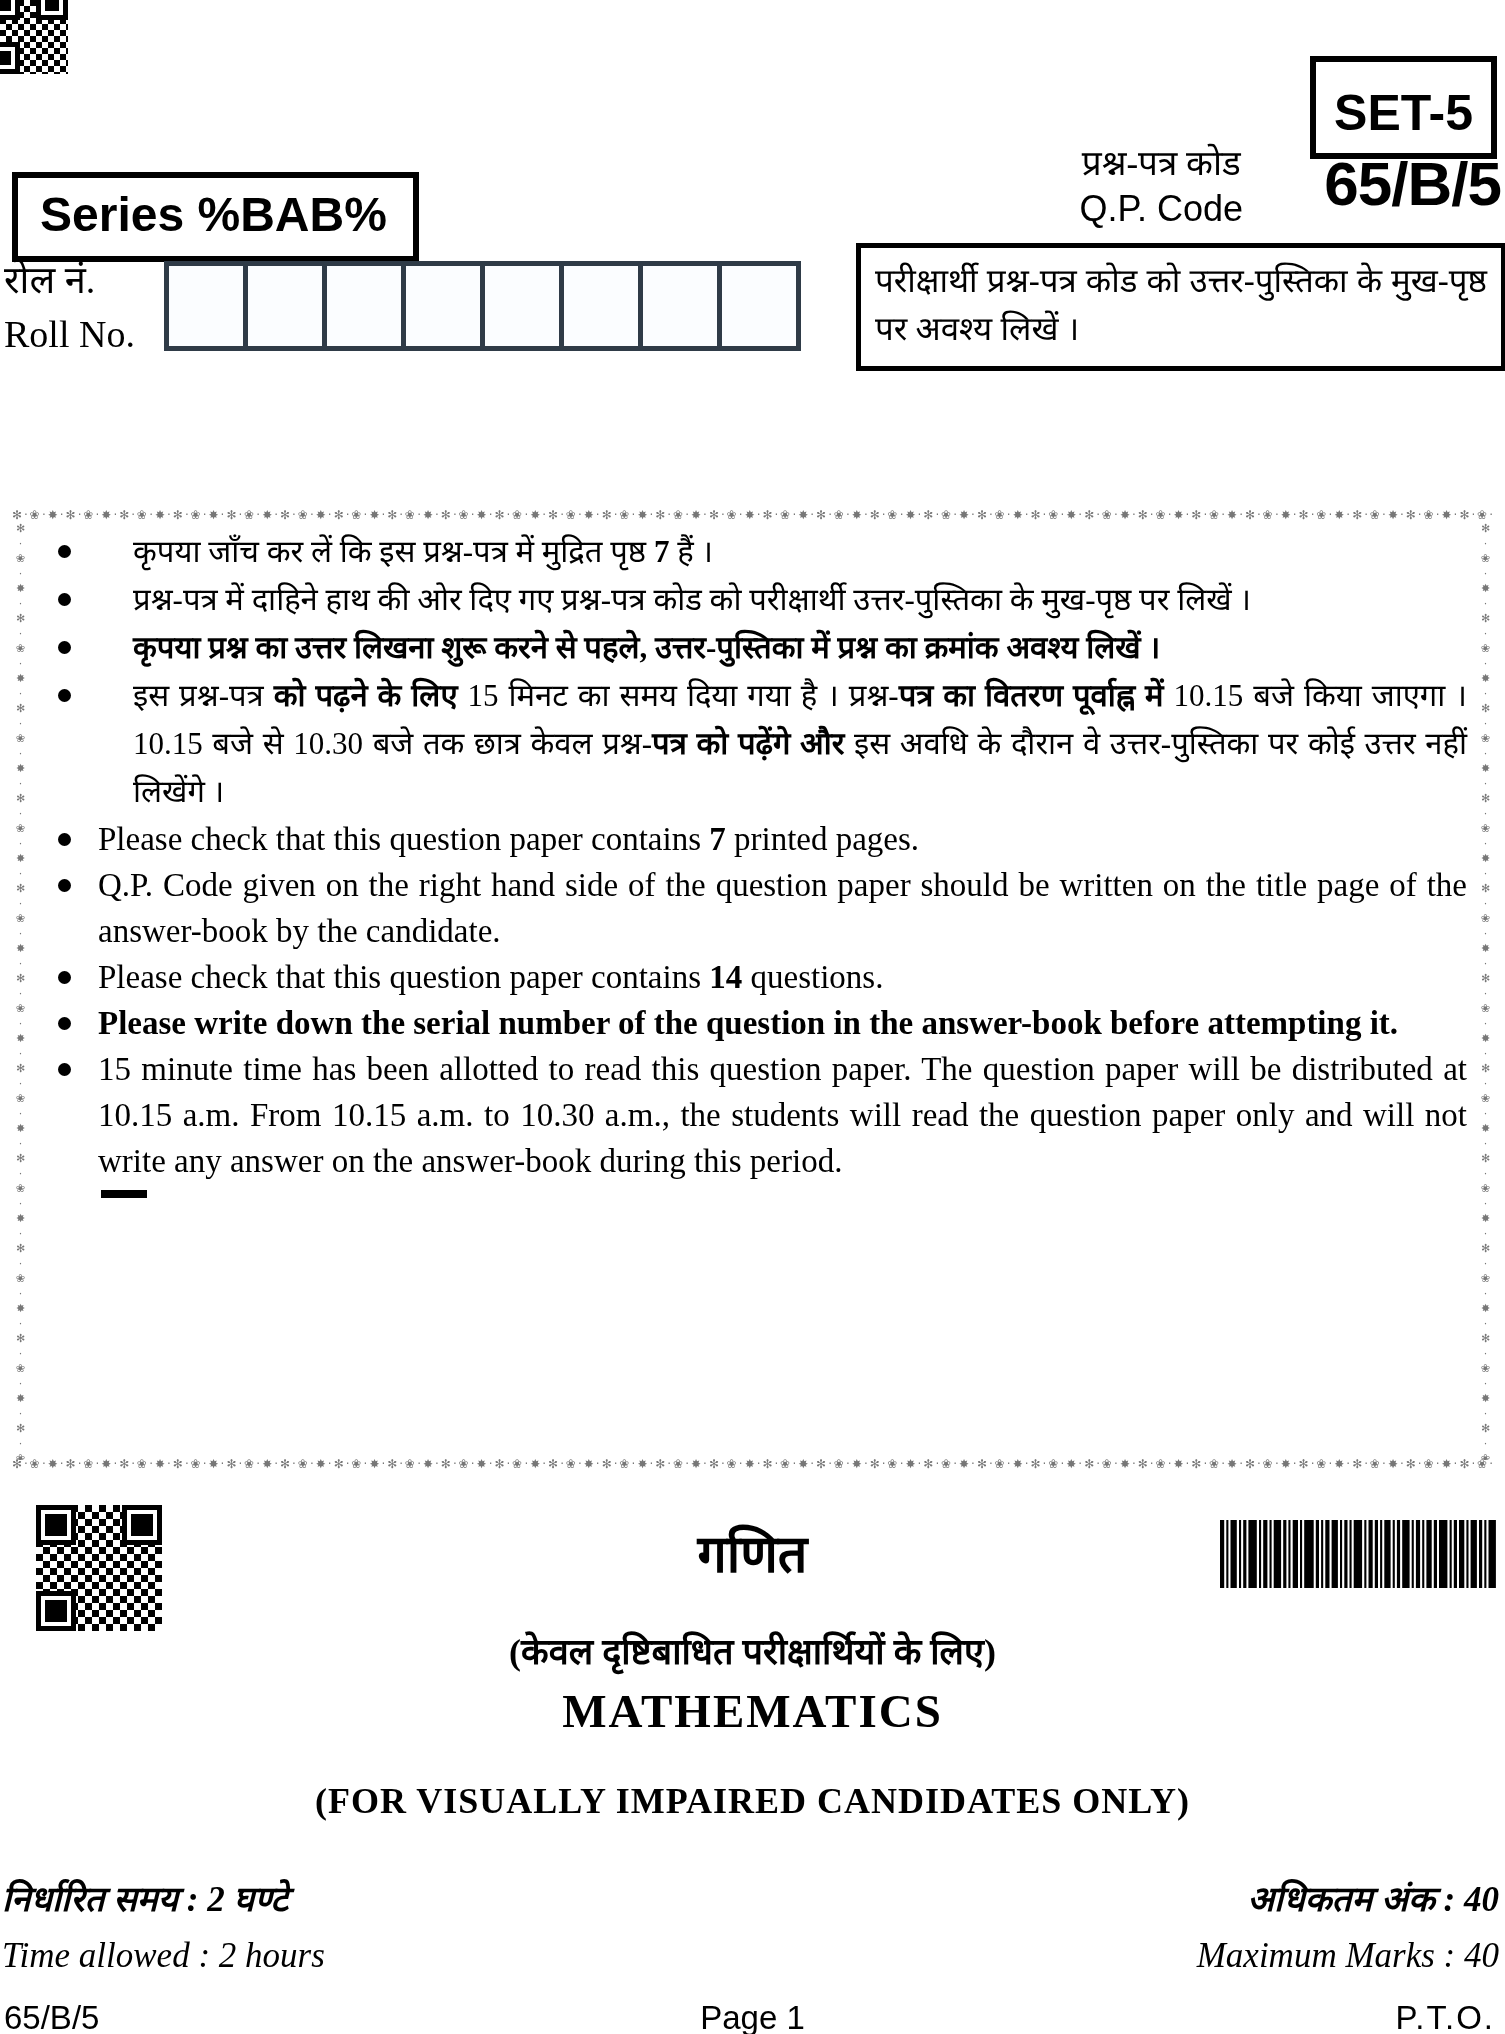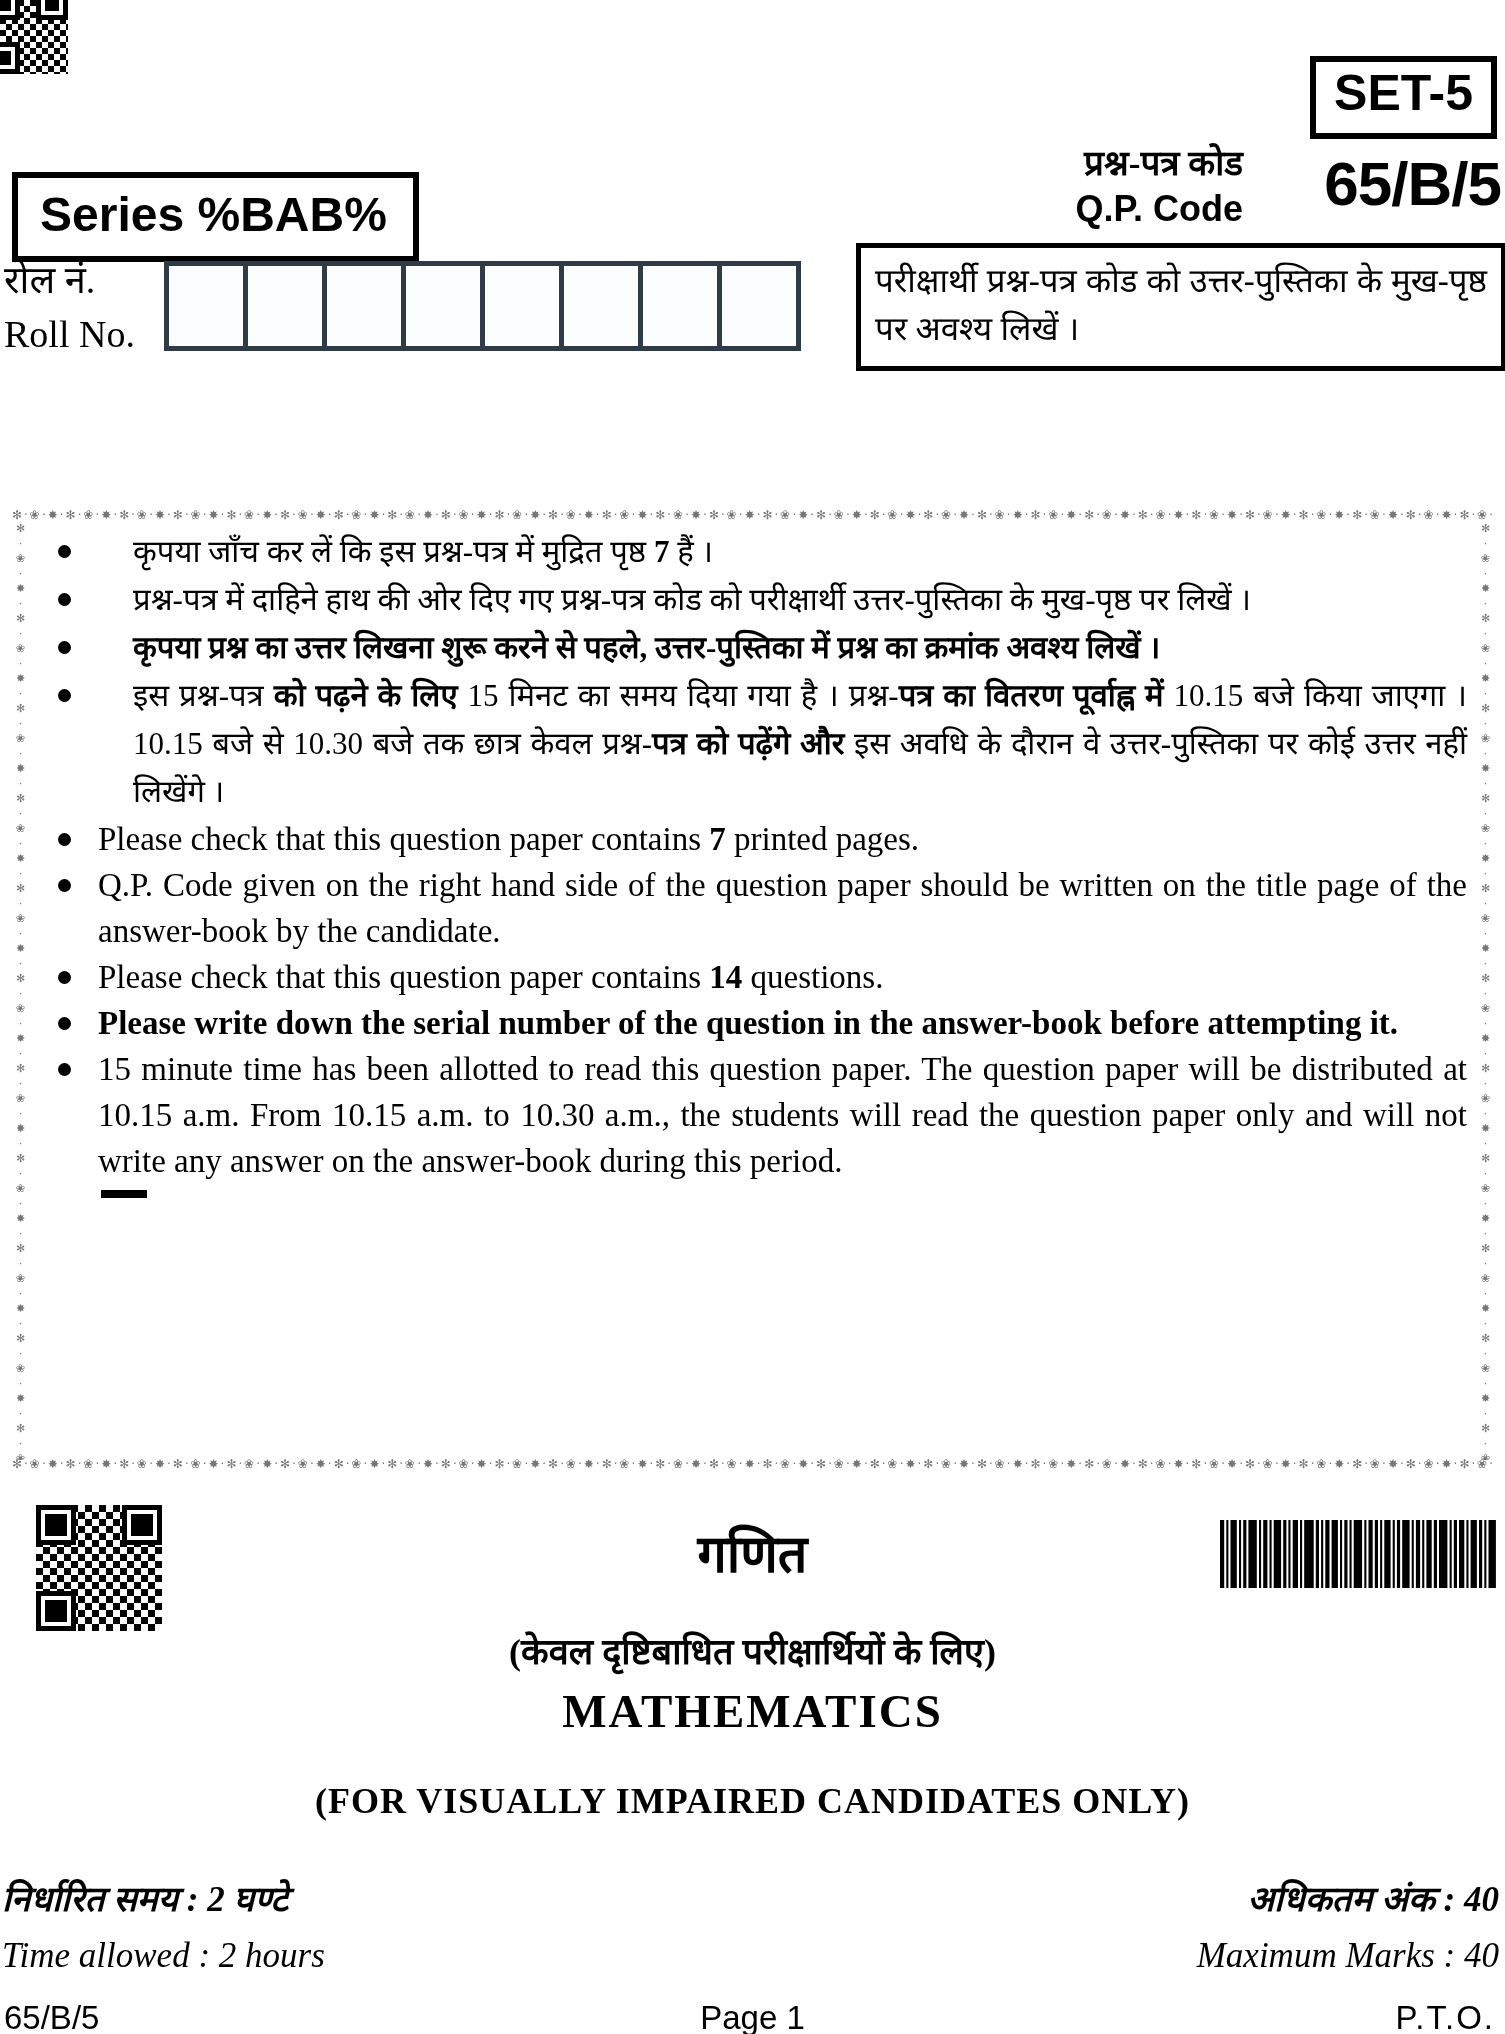--- a/index.html
+++ b/index.html
@@ -10,24 +10,24 @@
   }
   .abs{position:absolute;}
   .b{font-weight:bold;}
 
   
   .series-box{
     left:12px;top:172px;border:6px solid #000;padding:6px 26px 10px 22px;
     font-family:"Liberation Sans", sans-serif;font-weight:bold;font-size:48px;line-height:1.3;
   }
   .set-box{
-    right:8px;top:56px;border:6px solid #000;padding:0 18px 8px 18px;
+    right:8px;top:56px;border:6px solid #000;padding:20px 18px 8px 18px;
     font-family:"Liberation Sans", sans-serif;font-weight:bold;font-size:50px;line-height:1.25;
   }
-  .qp-label{right:262px;top:142px;text-align:right;font-weight:bold;line-height:1.25;margin-left:45px;}
+  .qp-label{right:262px;top:142px;text-align:center;font-weight:normal;line-height:1.25;margin-left:45px;}
   .qp-label .hi{font-size:35px;}
   .qp-label .en{font-family:"Liberation Sans", sans-serif;font-size:36px;}
   .qp-value{
     right:4px;top:148px;font-family:"Liberation Sans", sans-serif;
     font-weight:bold;font-size:62px;letter-spacing:-1px;
   }
 
   
   .roll-labels{left:4px;top:254px;line-height:1.42;font-size:38px;}
   .roll-boxes{left:164px;top:261px;display:flex;}

